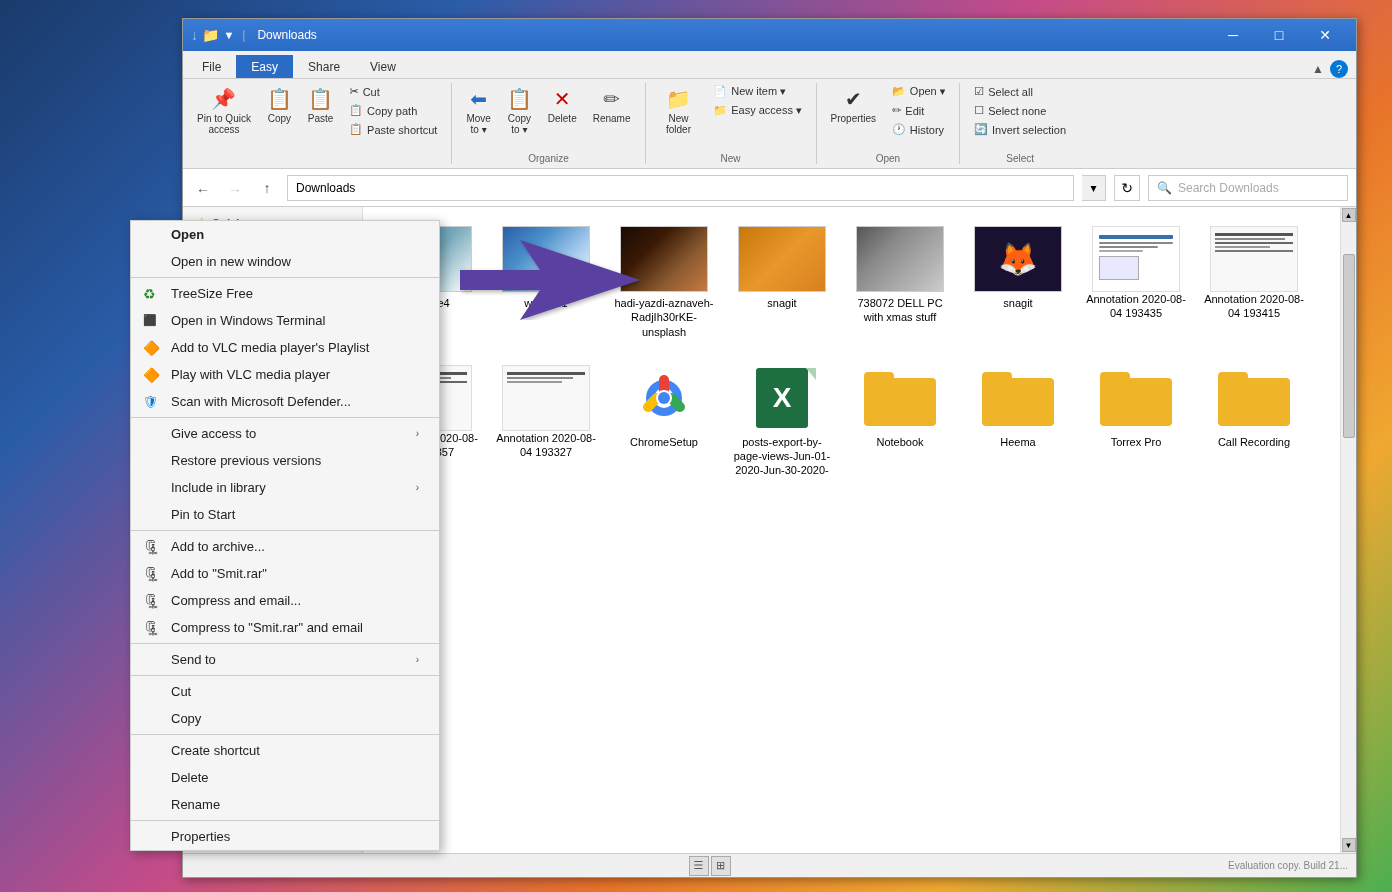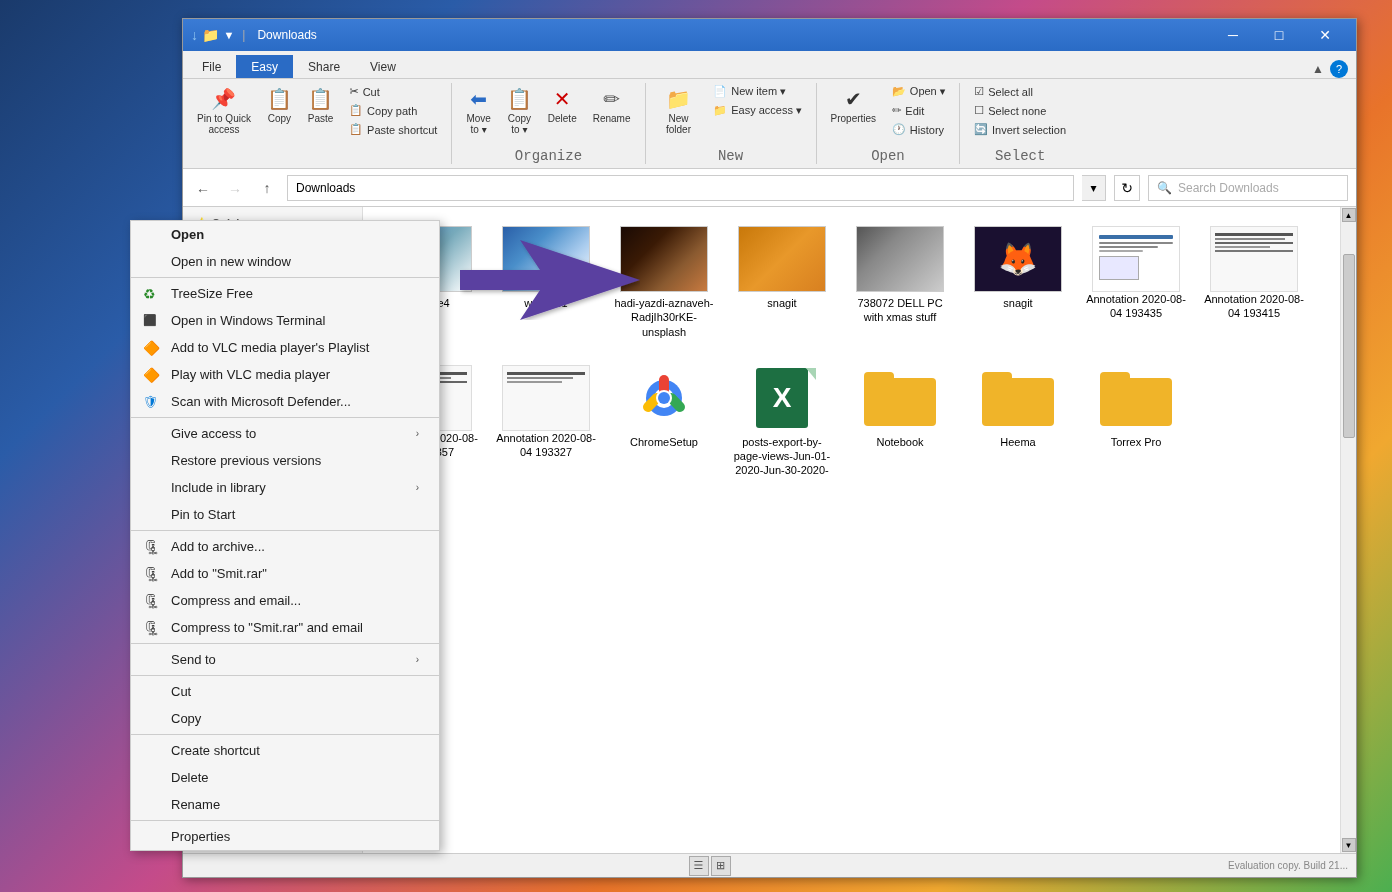--- a/index.html
+++ b/index.html
@@ -97,25 +97,24 @@
       border-right: 1px solid #ccc;
       position: relative;
     }
     .ribbon-group-items {
       display: flex;
       align-items: flex-start;
       flex: 1;
       gap: 4px;
     }
     .ribbon-group-label {
-      font-size: 14px;
+      font-size: 10px;
       color: #666;
       margin-top: auto;
       padding-top: 2px;
-      font-family: Liberation Mono, monospace;
     }
     .ribbon-btn {
       display: flex;
       flex-direction: column;
       align-items: center;
       padding: 4px 6px;
       cursor: pointer;
       border-radius: 2px;
       background: transparent;
       border: none;
@@ -670,20 +669,26 @@
           <div class="folder-icon"></div>
         </div>
         <span class="file-name">Heema</span>
       </div>
       <div class="file-item">
         <div class="file-thumb" style="width:88px;height:66px;display:flex;align-items:center;justify-content:center;">
           <div class="folder-icon"></div>
         </div>
         <span class="file-name">Torrex Pro</span>
       </div>
+      <div class="file-item">
+        <div class="file-thumb" style="width:88px;height:66px;display:flex;align-items:center;justify-content:center;">
+          <div class="folder-icon"></div>
+        </div>
+        <span class="file-name">Call Recording</span>
+      </div>
 
       <div style="position:absolute;right:0;top:0;width:16px;height:100%;background:#f0f0f0;border-left:1px solid #ddd;display:flex;flex-direction:column;align-items:center;">
         <div style="width:14px;height:14px;background:#ccc;border:1px solid #aaa;display:flex;align-items:center;justify-content:center;font-size:8px;cursor:pointer;margin:1px;">▲</div>
         <div style="flex:1;width:14px;position:relative;">
           <div style="position:absolute;top:5%;width:12px;height:30%;background:#ccc;border:1px solid #aaa;border-radius:2px;left:1px;"></div>
         </div>
         <div style="width:14px;height:14px;background:#ccc;border:1px solid #aaa;display:flex;align-items:center;justify-content:center;font-size:8px;cursor:pointer;margin:1px;">▼</div>
       </div>
     </div>
   </div>

